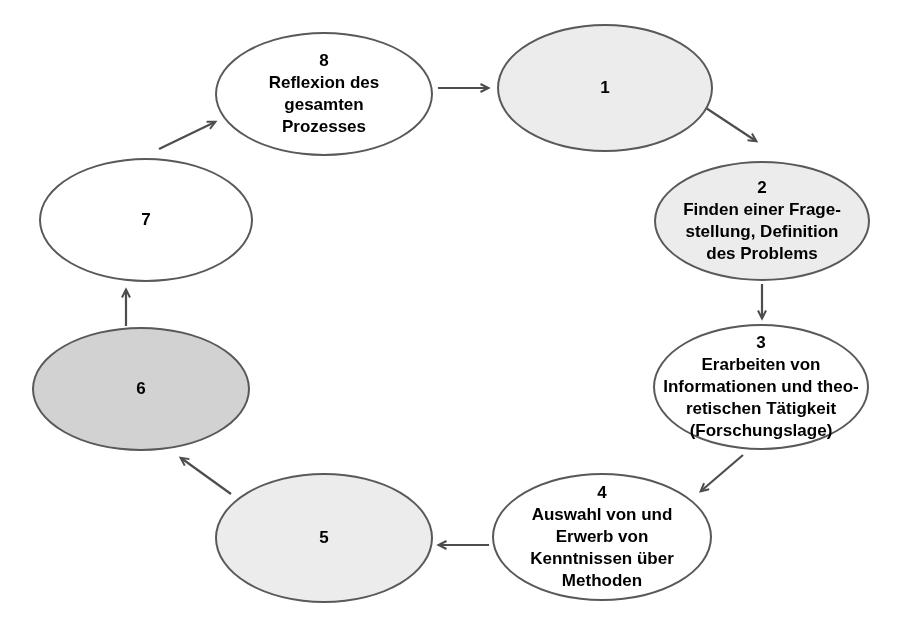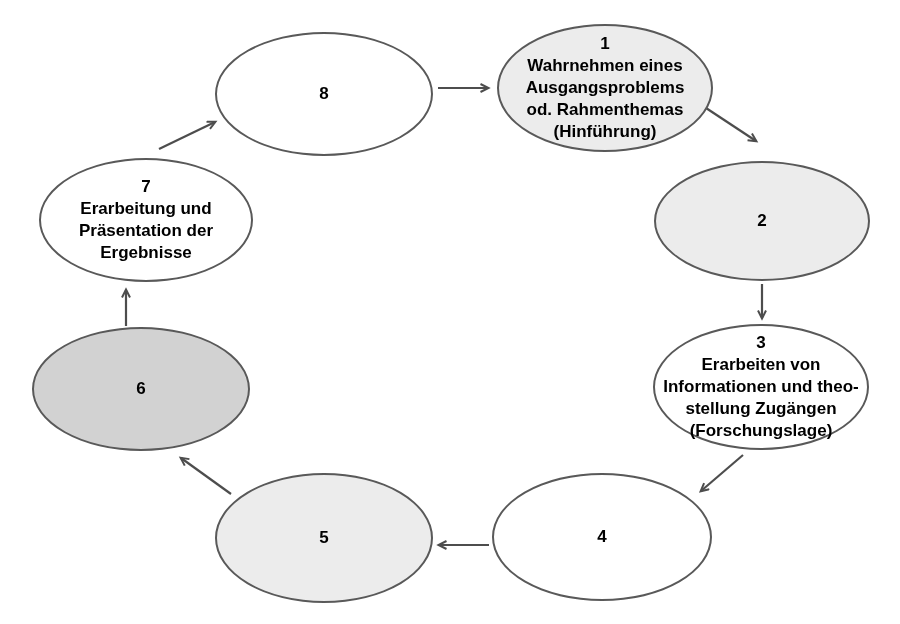--- a/index.html
+++ b/index.html
@@ -63,54 +63,57 @@
     <line class="arrow" x1="762" y1="284" x2="762" y2="318" marker-end="url(#ah)"></line>
     <line class="arrow" x1="743" y1="455" x2="701" y2="491" marker-end="url(#ah)"></line>
     <line class="arrow" x1="489" y1="545" x2="439" y2="545" marker-end="url(#ah)"></line>
     <line class="arrow" x1="231" y1="494" x2="181" y2="458" marker-end="url(#ah)"></line>
     <line class="arrow" x1="126" y1="326" x2="126" y2="290" marker-end="url(#ah)"></line>
     <line class="arrow" x1="159" y1="149" x2="215" y2="122" marker-end="url(#ah)"></line>
   </svg>
 
   <div class="node" style="left: 497px; top: 24px; width: 216px; height: 128px; background: rgb(236, 236, 236);">
     <div class="num">1</div>
-    <div class="label">Wahrnehmen eines
-Ausgangsproblems
-od. Rahmenthemas
-(Hinführung)</div>
   </div>
 
   <div class="node" style="left: 654px; top: 161px; width: 216px; height: 120px; background: rgb(236, 236, 236);">
     <div class="num">2</div>
+    <div class="label">Finden einer Frage-
+stellung, Definition
+des Problems</div>
   </div>
 
   <div class="node" style="left: 653px; top: 324px; width: 216px; height: 126px; background: rgb(255, 255, 255);">
     <div class="num">3</div>
     <div class="label">Erarbeiten von
 Informationen und theo-
-stellung Zugängen
+retischen Tätigkeit
 (Forschungslage)</div>
   </div>
 
   <div class="node" style="left: 492px; top: 473px; width: 220px; height: 128px; background: rgb(255, 255, 255);">
     <div class="num">4</div>
+    <div class="label">Auswahl von und
+Erwerb von
+Kenntnissen über
+Methoden</div>
   </div>
 
   <div class="node" style="left: 215px; top: 473px; width: 218px; height: 130px; background: rgb(236, 236, 236);">
     <div class="num">5</div>
   </div>
 
   <div class="node" style="left: 32px; top: 327px; width: 218px; height: 124px; background: rgb(210, 210, 210);">
     <div class="num">6</div>
   </div>
 
   <div class="node" style="left: 39px; top: 158px; width: 214px; height: 124px; background: rgb(255, 255, 255);">
     <div class="num">7</div>
-    <div class="label">Erarbeitung und
-Präsentation der
-Ergebnisse</div>
   </div>
 
   <div class="node" style="left: 215px; top: 32px; width: 218px; height: 124px; background: rgb(255, 255, 255);">
     <div class="num">8</div>
+    <div class="label">Reflexion des
+gesamten
+Prozesses</div>
   </div>
 
 </div>
 
 </body></html>

